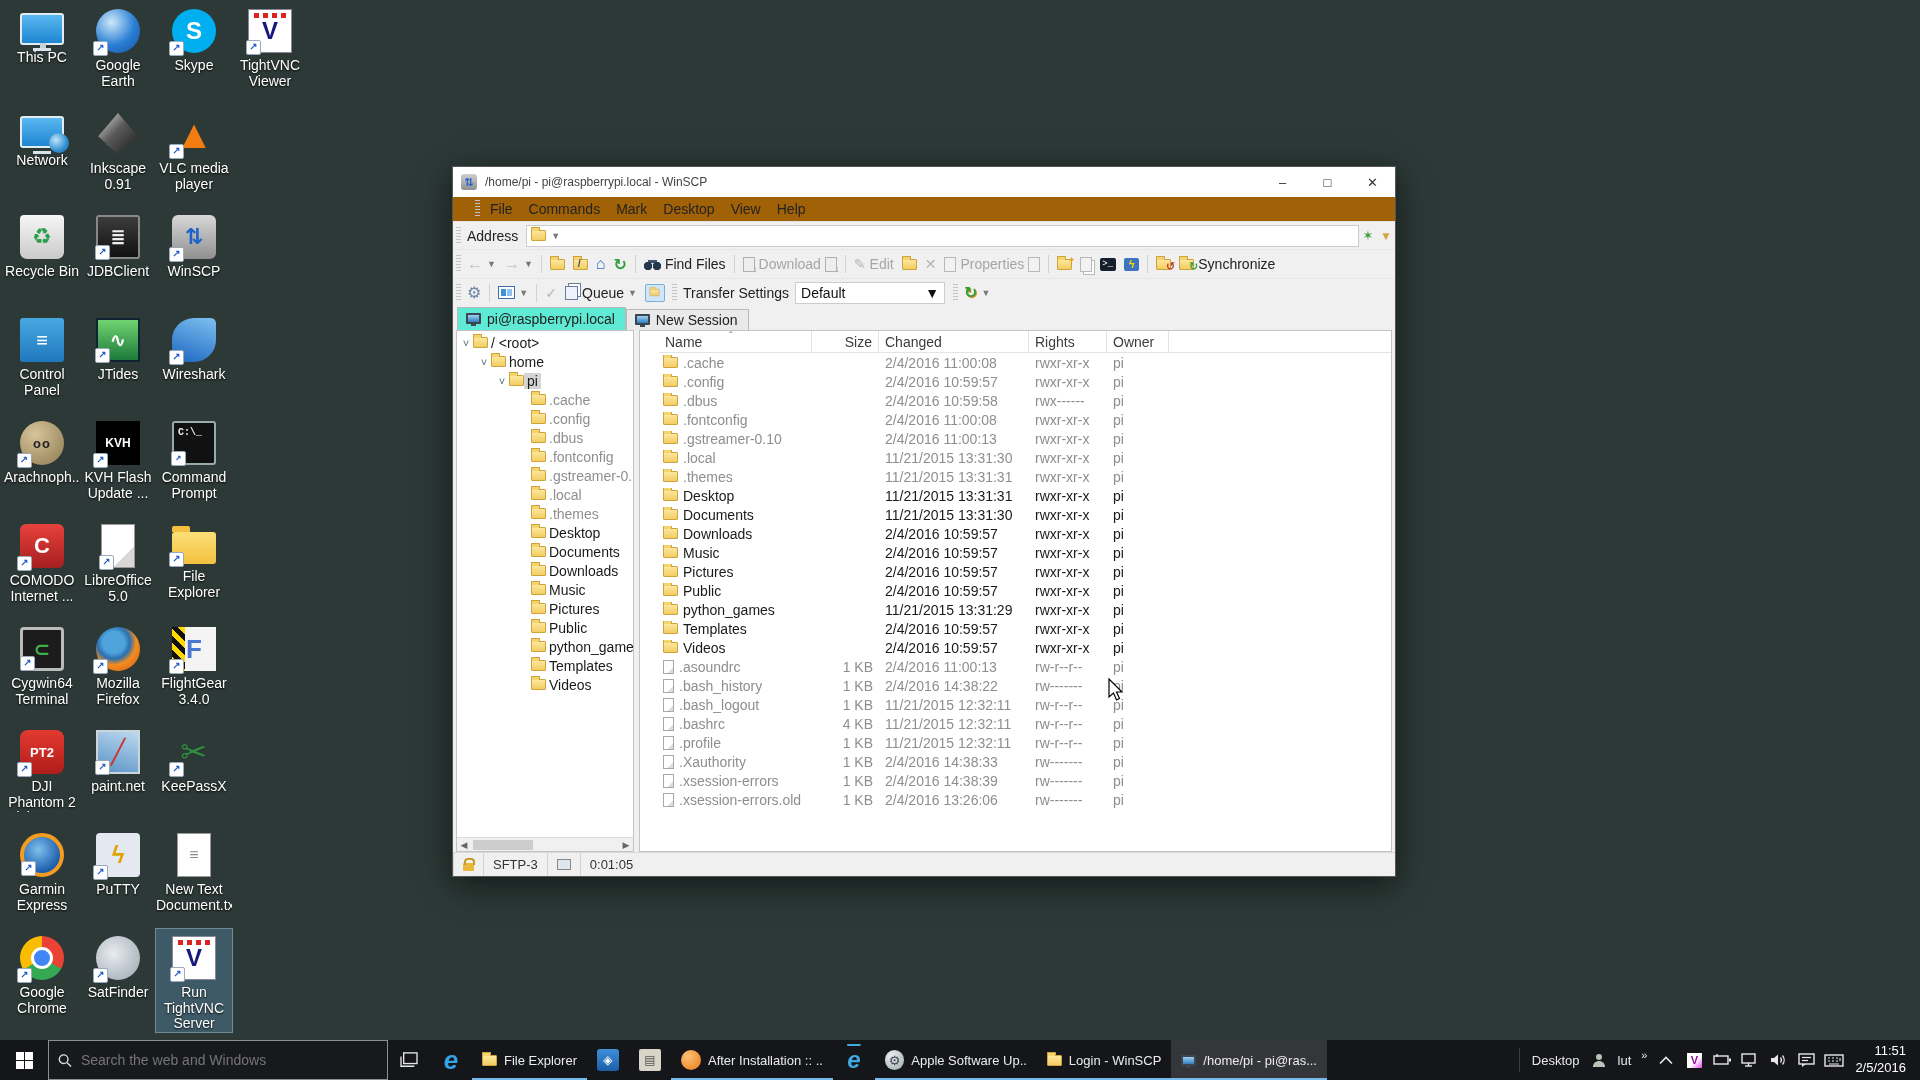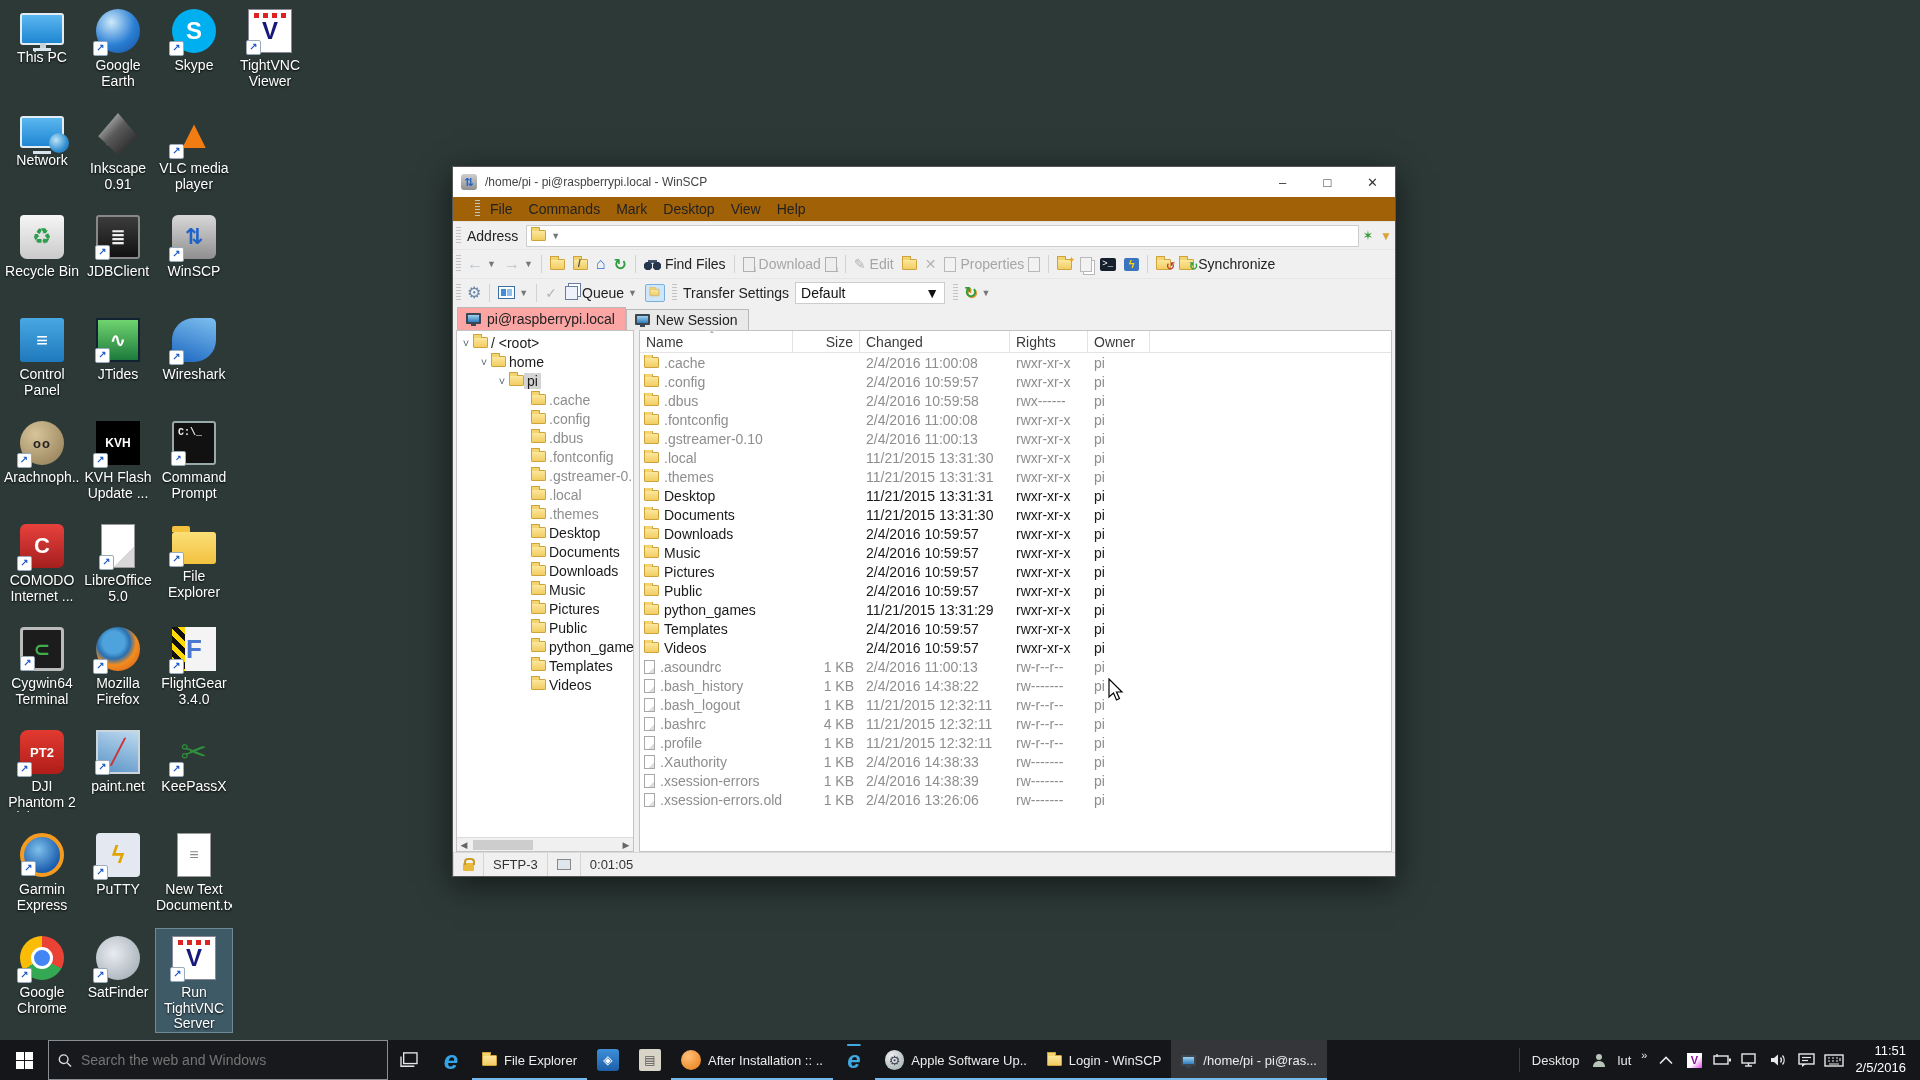--- a/index.html
+++ b/index.html
@@ -114,41 +114,41 @@
   .tree-toggle .fold { transform:scale(.65); }
   .tcombo { width:150px; height:22px; background:#fff; border:1px solid #cdcdcd; display:flex; align-items:center;
      padding:0 5px; justify-content:space-between; }
   .tcombo span { font-size:14px; color:#111; }
   .sync-multi { color:#2e9e3e; font-size:16px; font-weight:bold; text-shadow:1px 1px 0 #e8942a; }
   .syncfold { position:relative; }
   .syncfold .sarr { position:absolute; right:-5px; bottom:-4px; font-size:11px; font-weight:bold; }
   .tabsrow { height:24px; display:flex; align-items:flex-end; background:#f0f0f0; padding-left:4px; }
   .tab { display:flex; align-items:center; gap:6px; padding:2px 10px 3px 8px; font-size:14px; color:#222;
      border:1px solid #b9b9b9; border-bottom:none; }
-  .tab.active { background:#fca5a5; height:23px; }
+  .tab.active { background:#5eead4; height:23px; }
   .tab.inactive { background:#e9e9e9; height:21px; }
   .mini-mon { width:15px; height:11px; border:2px solid #3c4650; border-radius:1px;
      background:linear-gradient(180deg,#9fd0f0,#2f7fc0); position:relative; flex:none; }
   .mini-mon::after { content:""; position:absolute; bottom:-4px; left:3px; width:5px; height:2px; background:#3c4650; }
 
   .mainarea { flex:1; display:flex; background:#f0f0f0; padding:0 3px; min-height:0; }
   .treewrap { width:178px; background:#fff; border:1px solid #c3c3c3; display:flex; flex-direction:column; }
   .treelist { flex:1; overflow:hidden; padding-top:2px; }
   .trow { height:19px; display:flex; align-items:center; font-size:14px; color:#1a1a1a; white-space:nowrap; overflow:hidden; }
   .trow .texp { width:14px; text-align:center; color:#5a6a72; font-size:11px; flex:none; }
   .trow .tname { padding:0 3px; }
   .trow.sel .tname { background:#d4d4d4; }
   .trow.dim { color:#8e8e8e; }
   .lvl0 { padding-left:2px; } .lvl1 { padding-left:20px; } .lvl2 { padding-left:38px; } .lvl3 { padding-left:60px; }
   .hscroll { height:14px; background:#f0f0f0; border-top:1px solid #dcdcdc; display:flex; align-items:center; }
   .harrow { width:14px; text-align:center; font-size:9px; color:#666; }
   .htrack { flex:1; height:100%; position:relative; }
   .hthumb { position:absolute; left:2px; top:2px; height:10px; width:60px; background:#cdcdcd; }
   .splitter { width:5px; }
-  .filewrap { flex:1; background:#fff; border:1px solid #c3c3c3; display:flex; flex-direction:column; overflow:hidden; }
+  .filewrap { flex:1; background:#fff; border:1px solid #c3c3c3; display:flex; flex-direction:column; overflow:hidden;padding-left:19px; }
   .fheader { height:22px; display:flex; border-bottom:1px solid #e4e4e4; background:#fff; flex:none; }
   .fh { font-size:14px; color:#3c3c3c; display:flex; align-items:flex-end; padding:0 6px 2px 6px;
         border-right:1px solid #e4e4e4; position:relative; }
   .fh.right { justify-content:flex-end; }
   .sortmark { position:absolute; top:-1px; left:70px; font-size:11px; color:#777; }
   .c-name { width:153px; } .c-size { width:67px; } .c-changed { width:150px; } .c-rights { width:78px; } .c-owner { width:62px; }
   .frow { height:19px; display:flex; align-items:center; font-size:14px; color:#1a1a1a; }
   .frow.dim { color:#8e8e8e; }
   .fcell { padding:0 6px; white-space:nowrap; overflow:hidden; }
   .fcell.name { display:flex; align-items:center; gap:5px; padding-left:4px; }

